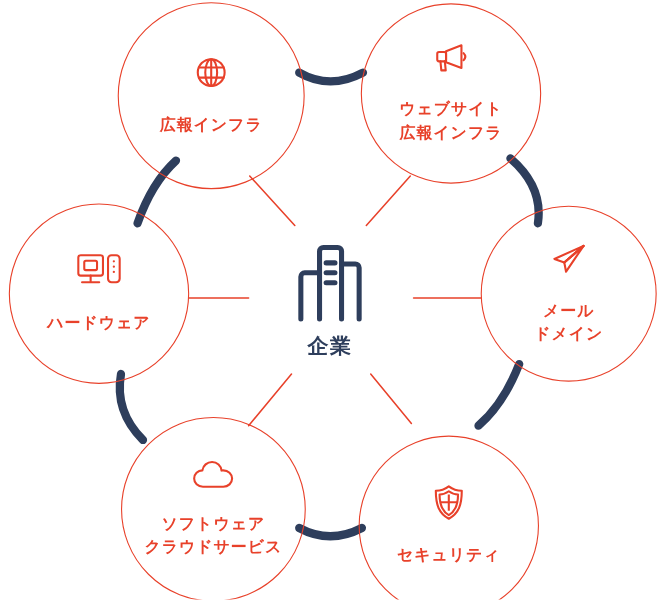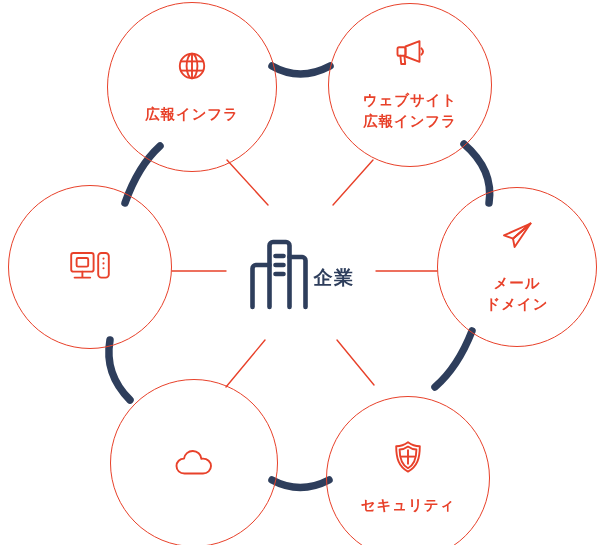--- a/index.html
+++ b/index.html
@@ -42,20 +42,21 @@
     font-weight: 700;
     font-size: 14.5px;
     line-height: 1.42;
     letter-spacing: 0.06em;
     white-space: pre-line;
     margin-top: 21px;
   }
   .hub {
     position: absolute;
     display: flex;
+    flex-direction: column;
     align-items: center;
     justify-content: center;
     text-align: center;
   }
   .hub-label {
     color: #2e3e5c;
     font-weight: 700;
     font-size: 19px;
     letter-spacing: 0.08em;
     margin-top: 8px;
@@ -136,35 +137,38 @@
     </span>
     <span class="node-label">セキュリティ</span>
   </div>
 
   <div class="node" style="left:110px; top:379px; width:168px; height:168px; border:1.8px solid #e8412a;">
     <span class="node-icon">
       <svg width="40" height="28" viewBox="0 0 40 28" fill="none" stroke="#e8412a" stroke-width="1.9" stroke-linejoin="round">
         <path d="M10.5 24.5 C5.8 24.5 2.5 21.2 2.5 17.0 C2.5 12.9 5.8 9.6 10.0 9.6 C10.6 5.2 14.3 2.0 18.8 2.0 C23.4 2.0 27.0 5.4 27.4 9.8 C27.9 9.7 28.4 9.6 29.0 9.6 C33.4 9.6 37.0 13.0 37.0 17.1 C37.0 21.2 33.4 24.5 29.0 24.5 Z"></path>
       </svg>
     </span>
+    <span class="node-label">ソフトウェア
+クラウドサービス</span>
   </div>
 
   <div class="node" style="left:8px; top:185px; width:164px; height:164px; border:1.8px solid #e8412a;">
     <span class="node-icon">
       <svg width="42" height="34" viewBox="0 0 42 34" fill="none" stroke="#e8412a" stroke-width="1.9" stroke-linejoin="round" stroke-linecap="round">
         <rect x="2.2" y="3.0" width="22.4" height="18.6" rx="2.2"></rect>
         <rect x="7.6" y="8.0" width="11.6" height="8.6" rx="1.4"></rect>
         <line x1="13.4" y1="21.6" x2="13.4" y2="27.0"></line>
         <line x1="5.6" y1="27.6" x2="21.2" y2="27.6"></line>
         <rect x="29.2" y="3.0" width="10.6" height="24.6" rx="3.2"></rect>
         <circle cx="34.5" cy="8.6" r="1.05" fill="#e8412a" stroke="none"></circle>
         <circle cx="34.5" cy="13.4" r="1.05" fill="#e8412a" stroke="none"></circle>
         <circle cx="34.5" cy="18.2" r="1.05" fill="#e8412a" stroke="none"></circle>
       </svg>
     </span>
+    <span class="node-label">ハードウェア</span>
   </div>
 
   <div class="hub" style="left:230px; top:215px; width:140px; height:118px;">
     <span class="node-icon">
       <svg width="68" height="74" viewBox="0 0 68 74" fill="none" stroke="#2e3e5c" stroke-width="4.6" stroke-linejoin="round" stroke-linecap="round">
         <path d="M24.5 70 L24.5 8.5 A3.5 3.5 0 0 1 28 5 L41 5 A3.5 3.5 0 0 1 44.5 8.5 L44.5 70"></path>
         <path d="M24.5 28 L11 28 A3.5 3.5 0 0 0 7.5 31.5 L7.5 70"></path>
         <path d="M44.5 20 L57 20 A3.5 3.5 0 0 1 60.5 23.5 L60.5 70"></path>
         <line x1="30.5" y1="19" x2="38.5" y2="19"></line>
         <line x1="30.5" y1="28" x2="38.5" y2="28"></line>

